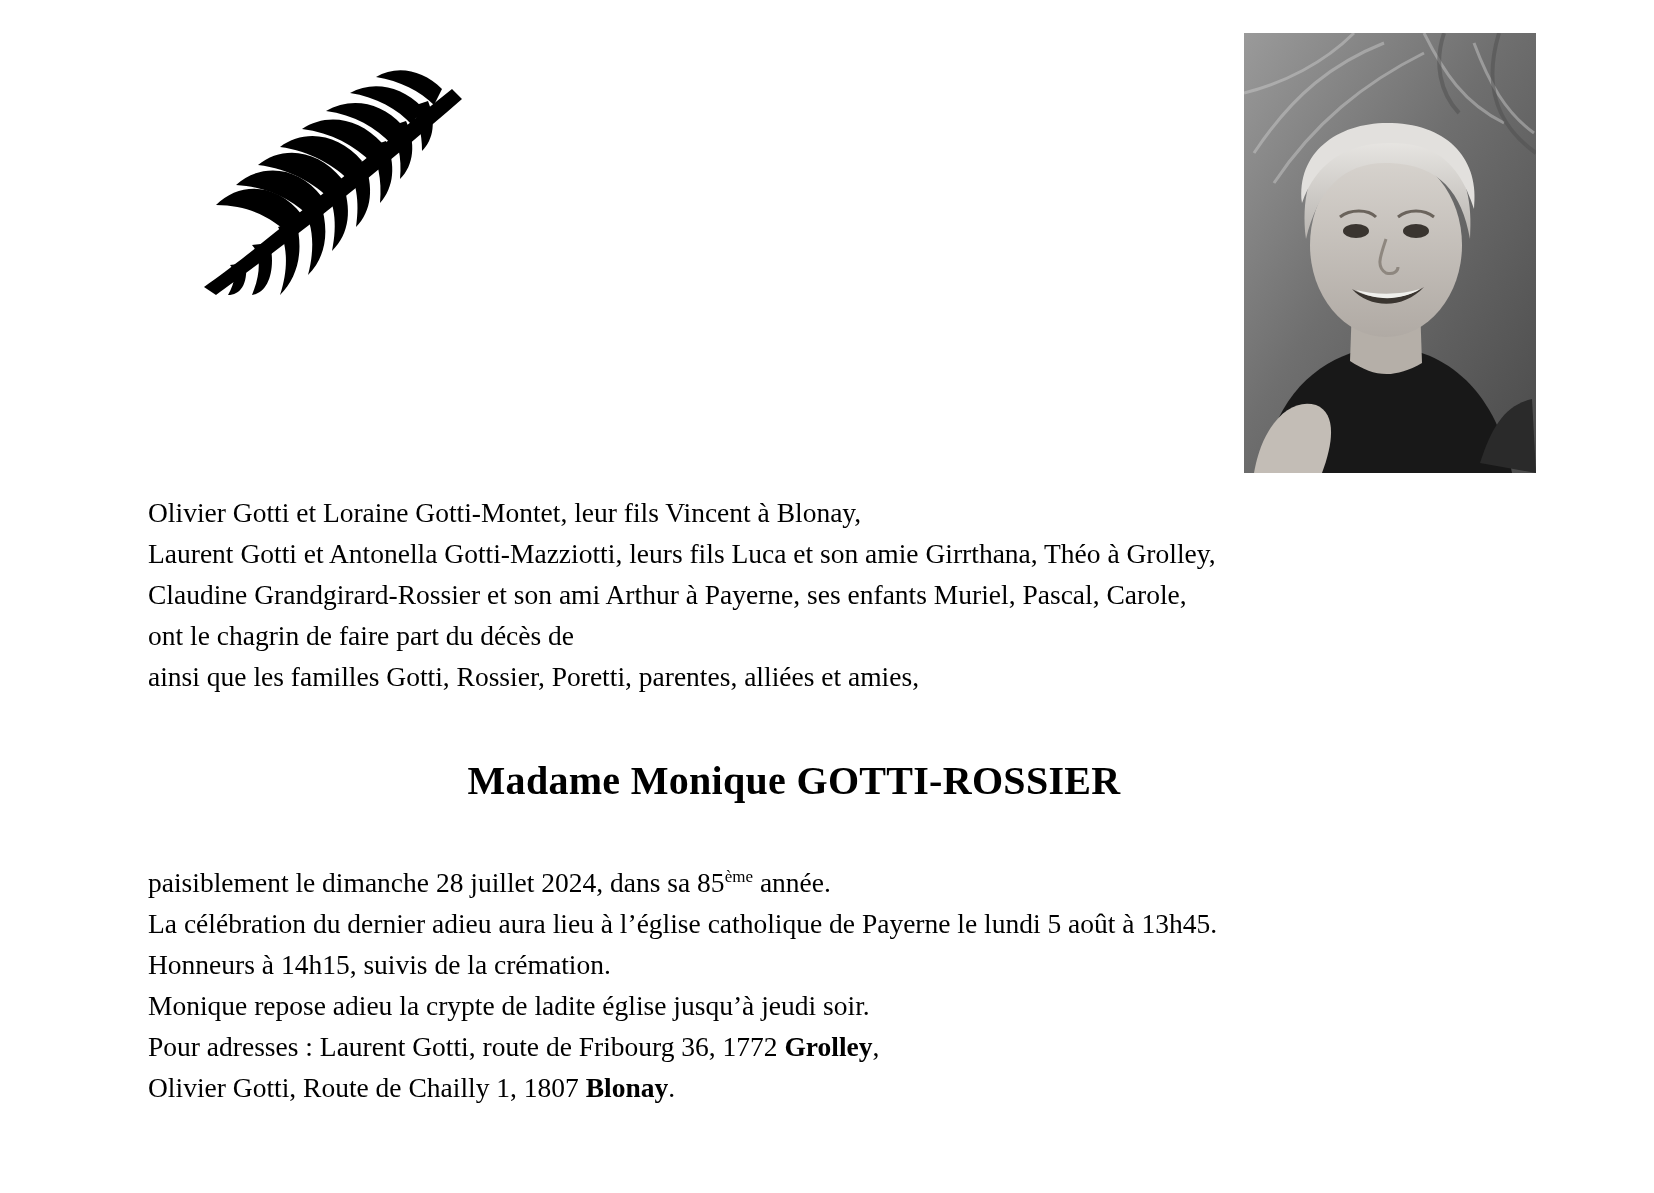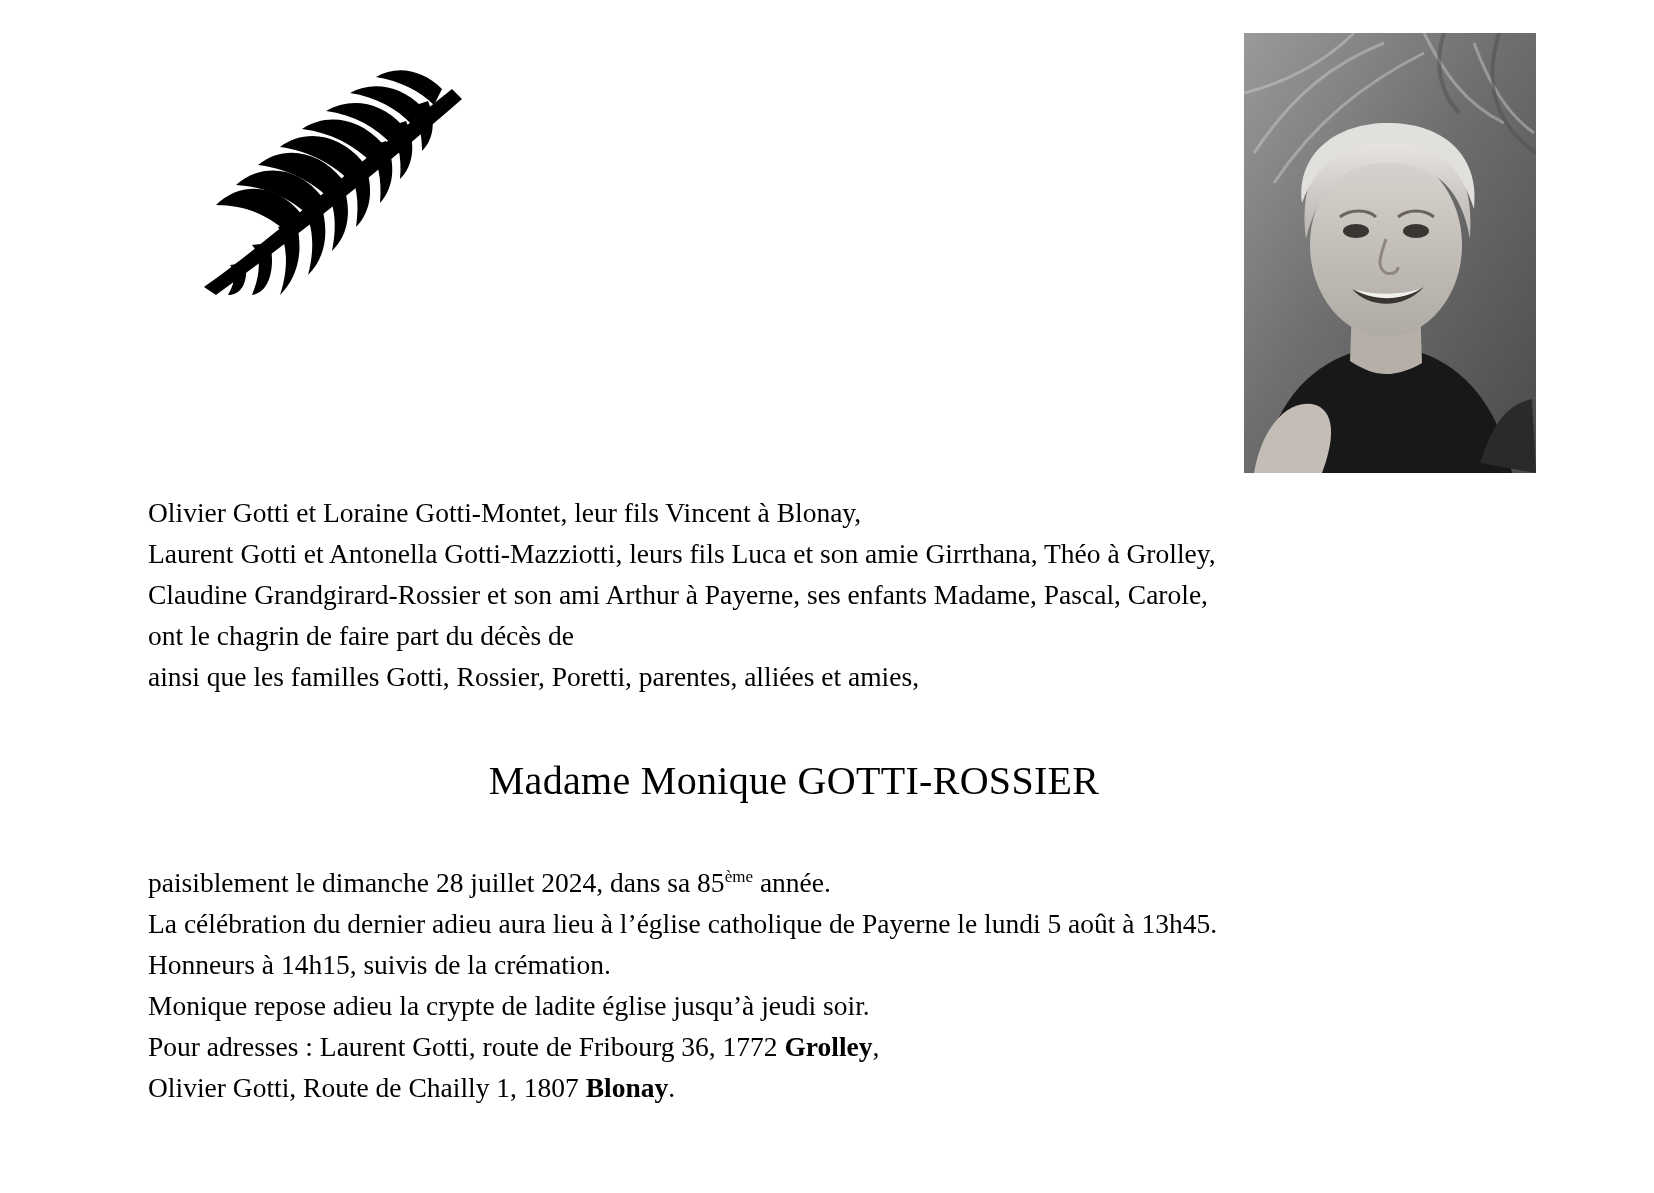--- a/index.html
+++ b/index.html
@@ -54,21 +54,21 @@
     top: 492px;
     right: 94px;
   }
   .family-line {
     font-size: 27.5px;
     line-height: 41px;
     white-space: nowrap;
   }
   .deceased-name {
     text-align: center;
-    font-weight: normal;
+    font-weight: bold;
     font-size: 40px;
     letter-spacing: 0.3px;
     margin-top: 60px;
     margin-bottom: 58px;
     padding-right: 120px;
   }
   .detail-line {
     font-size: 27.5px;
     line-height: 41px;
     white-space: nowrap;
@@ -168,21 +168,21 @@
     <path d="M10 440 C 18 392, 46 364, 72 372 C 92 380, 90 408, 78 440 Z" fill="#c3bdb6"></path>
 
     <path d="M236 430 C 248 392, 262 372, 288 366 L 292 440 Z" fill="#2a2a2a"></path>
   </svg>
 </div>
 
 <div class="content">
 
   <div class="family-line">Olivier Gotti et Loraine Gotti-Montet, leur fils Vincent à Blonay,</div>
   <div class="family-line">Laurent Gotti et Antonella Gotti-Mazziotti, leurs fils Luca et son amie Girrthana, Théo à Grolley,</div>
-  <div class="family-line">Claudine Grandgirard-Rossier et son ami Arthur à Payerne, ses enfants Madame, Pascal, Carole,</div>
+  <div class="family-line">Claudine Grandgirard-Rossier et son ami Arthur à Payerne, ses enfants Muriel, Pascal, Carole,</div>
   <div class="family-line">ont le chagrin de faire part du décès de</div>
   <div class="family-line">ainsi que les familles Gotti, Rossier, Poretti, parentes, alliées et amies,</div>
 
   <div class="deceased-name">Madame Monique GOTTI-ROSSIER</div>
 
 
   <div class="detail-wrap">
     <span>paisiblement le dimanche 28 juillet 2024, dans sa 85</span><sup>ème</sup><span> année.</span>
   </div>
 

